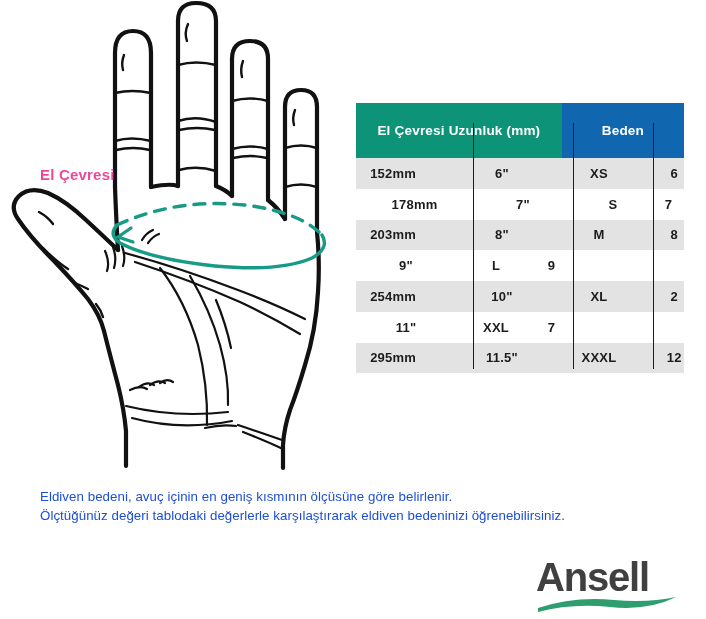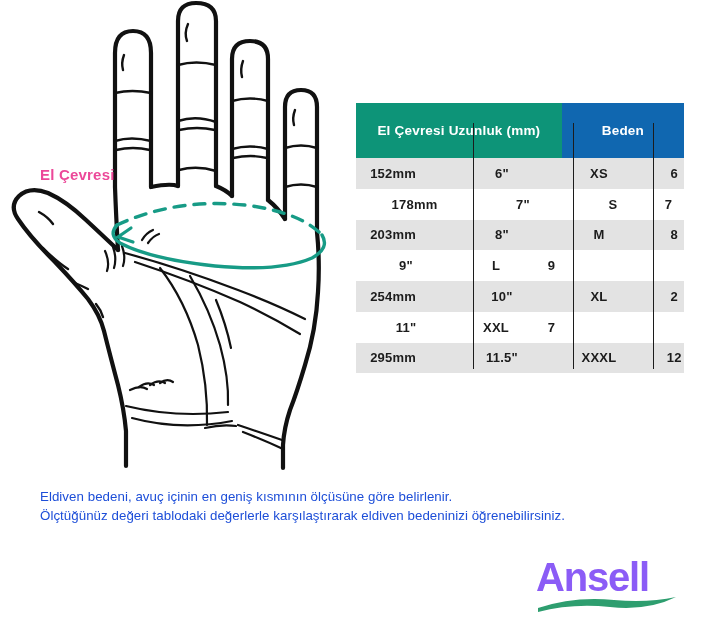--- a/index.html
+++ b/index.html
@@ -69,21 +69,21 @@
     letter-spacing: 0.05px; white-space: nowrap;
   }
 
   
   #ansell-logo {
     position: absolute; left: 536px; top: 556px;
     width: 150px; height: 52px;
   }
   #ansell-wordmark {
     position: absolute; left: 0; top: 0;
-    font-size: 40px; font-weight: bold; color: #8b5cf6;
+    font-size: 40px; font-weight: bold; color: #404040;
     letter-spacing: -1.2px; line-height: 42px;
   }
 </style>
 </head>
 <body>
 
 <div id="page">
 
   <svg id="hand-illustration" viewBox="0 0 350 480">
     <g fill="none" stroke="#111111" stroke-width="4.2" stroke-linecap="round" stroke-linejoin="round">

